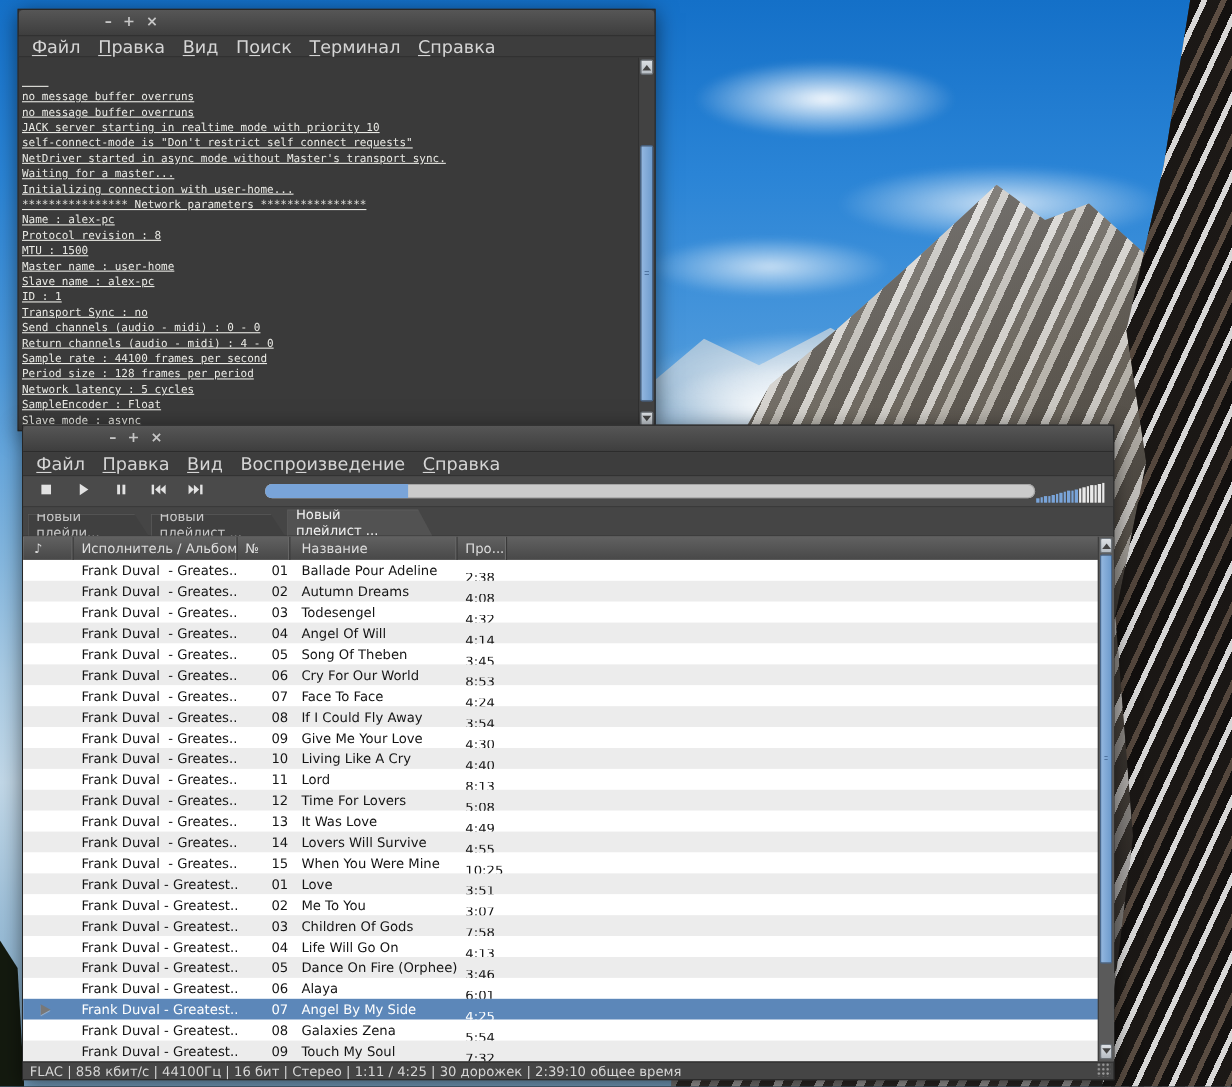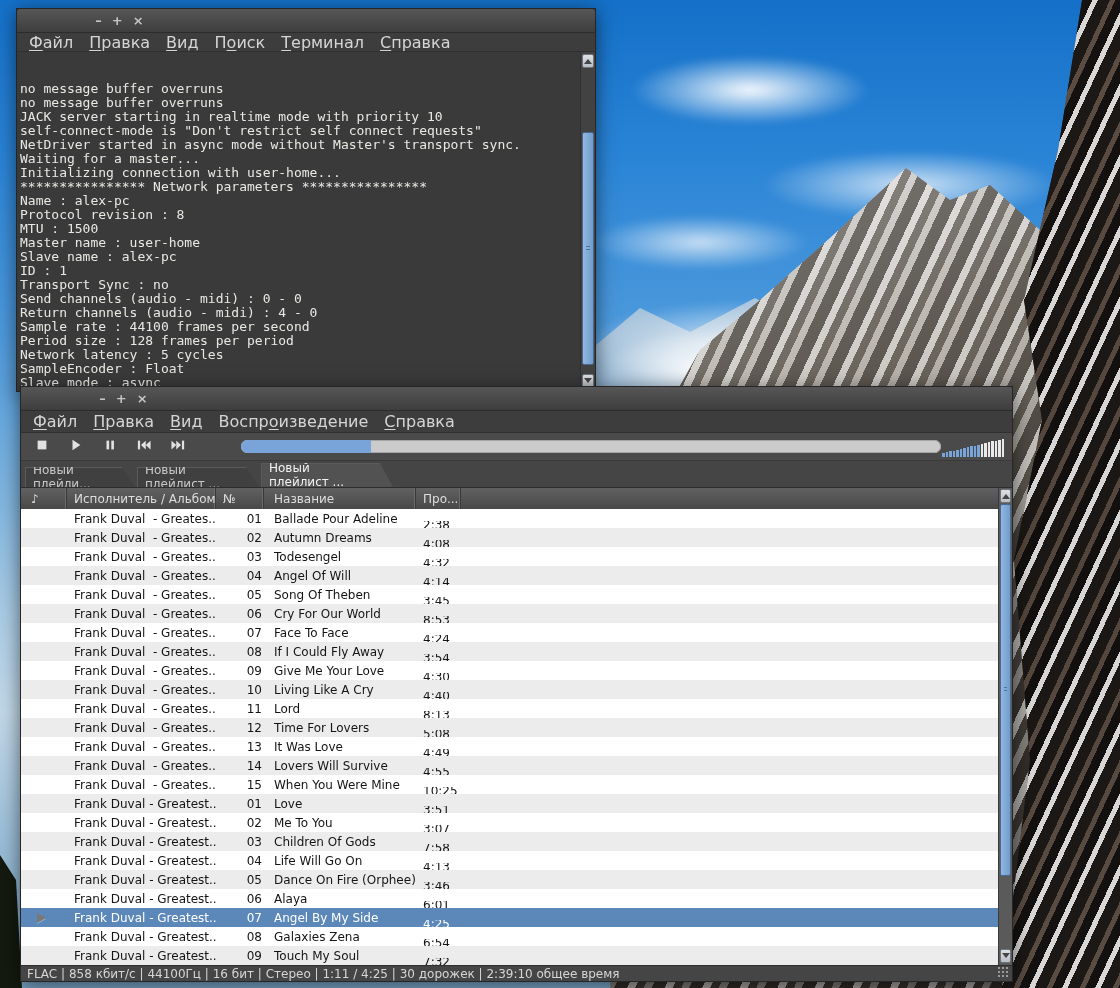--- a/index.html
+++ b/index.html
@@ -52,22 +52,22 @@
   .winbtn { color:#c6c6c6; font-size:13px; font-weight:bold; line-height:20px; cursor:default; }
   .menubar { display:flex; align-items:center; background:#3d3d3d; color:#d5d5d5;
     font-size:16px; border-bottom:1px solid #303030; }
   .menu-item { padding:0 8px; }
   .ul { text-decoration:underline; text-underline-offset:2px; }
 
   
   .term { left:16px; top:8px; width:580px; height:384px; background:#3a3a3a; }
   .term .menubar { height:19px; padding-left:4px; }
   .term .screen { position:relative; height:338px; background:#3a3a3a; color:#e9e9e4;
-    font-family:"DejaVu Sans Mono","Liberation Mono",monospace; font-size:13px; line-height:14px;
-    padding:2px 20px 0 3px; white-space:pre; overflow:hidden; }
+    font-family:"DejaVu Sans Mono","Liberation Mono",monospace; font-size:10px; line-height:14px;
+    padding:2px 20px 0 3px; white-space:pre; overflow:hidden;text-decoration:underline; }
   .tline { height:14px; }
   .tscroll { position:absolute; top:0; right:0; bottom:0; width:15px; background:#424242;
     border-left:1px solid #303030; }
   .sbtn { position:absolute; left:1px; right:1px; height:14px;
     background:linear-gradient(#dde1e5,#b6bdc4); border:1px solid #6e757c; border-radius:2px; }
   .sbtn::before { content:""; position:absolute; left:50%; top:50%; transform:translate(-50%,-40%);
     border-left:4px solid transparent; border-right:4px solid transparent; }
   .sbtn.up::before    { border-bottom:5px solid #444; }
   .sbtn.down::before  { transform:translate(-50%,-60%); border-top:5px solid #444; }
   .tscroll .up { top:2px; } .tscroll .down { bottom:2px; }
@@ -451,21 +451,21 @@
           <div class="c cn">07</div>
           <div class="c ct">Angel By My Side</div>
           <div class="c cd">4:25</div>
           <div class="c cf"></div>
         </div>
         <div class="prow">
           <div class="c ci"></div>
           <div class="c ca">Frank Duval - Greatest...</div>
           <div class="c cn">08</div>
           <div class="c ct">Galaxies Zena</div>
-          <div class="c cd">6:54</div>
+          <div class="c cd">5:54</div>
           <div class="c cf"></div>
         </div>
         <div class="prow alt">
           <div class="c ci"></div>
           <div class="c ca">Frank Duval - Greatest...</div>
           <div class="c cn">09</div>
           <div class="c ct">Touch My Soul</div>
           <div class="c cd">7:32</div>
           <div class="c cf"></div>
         </div>

